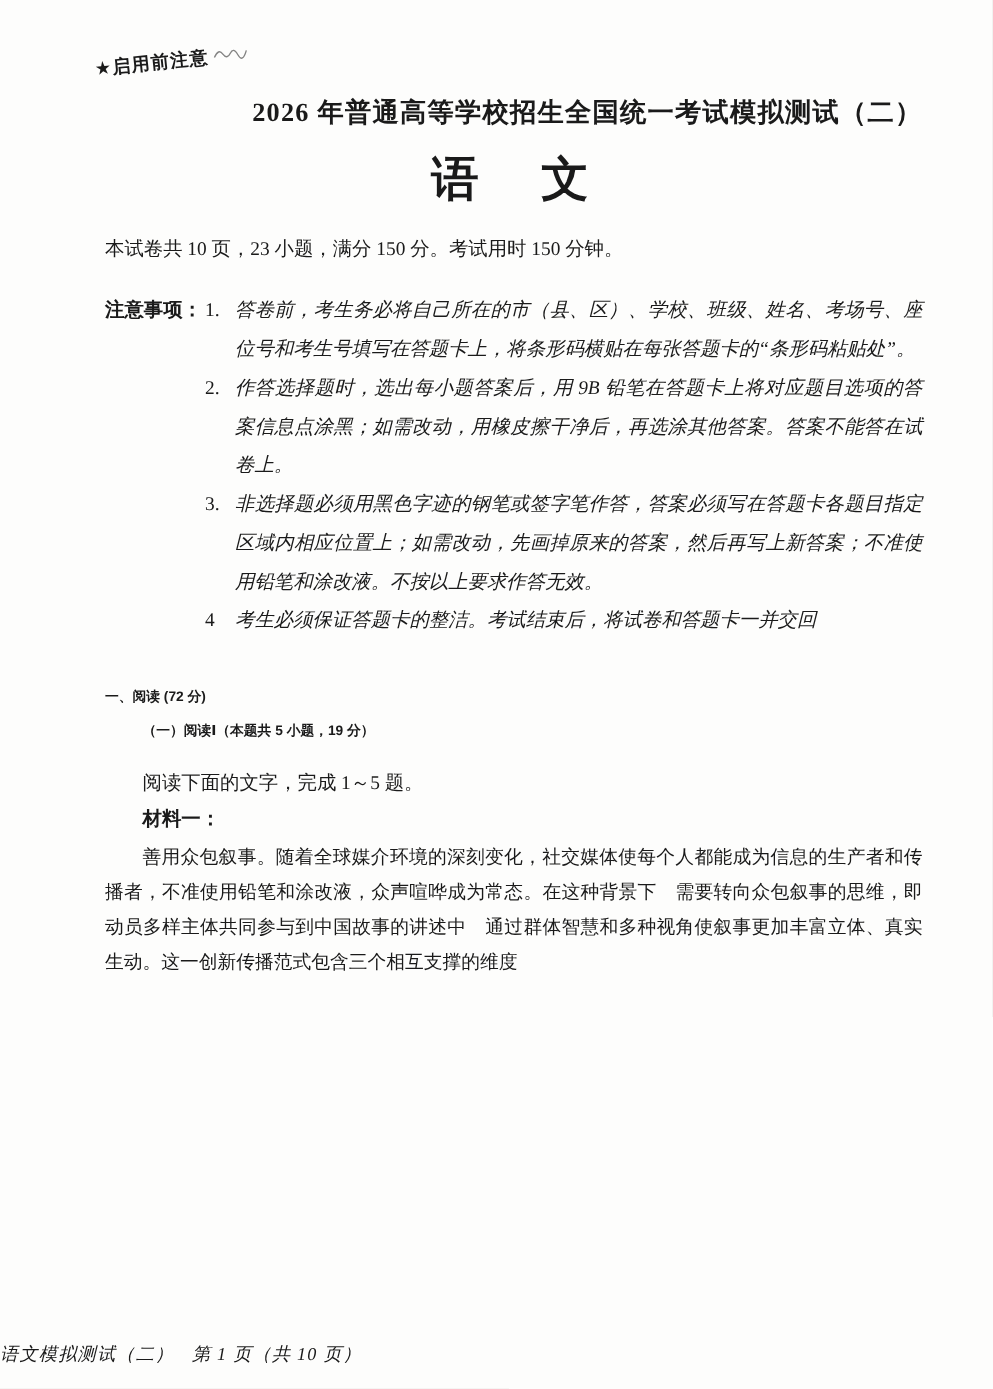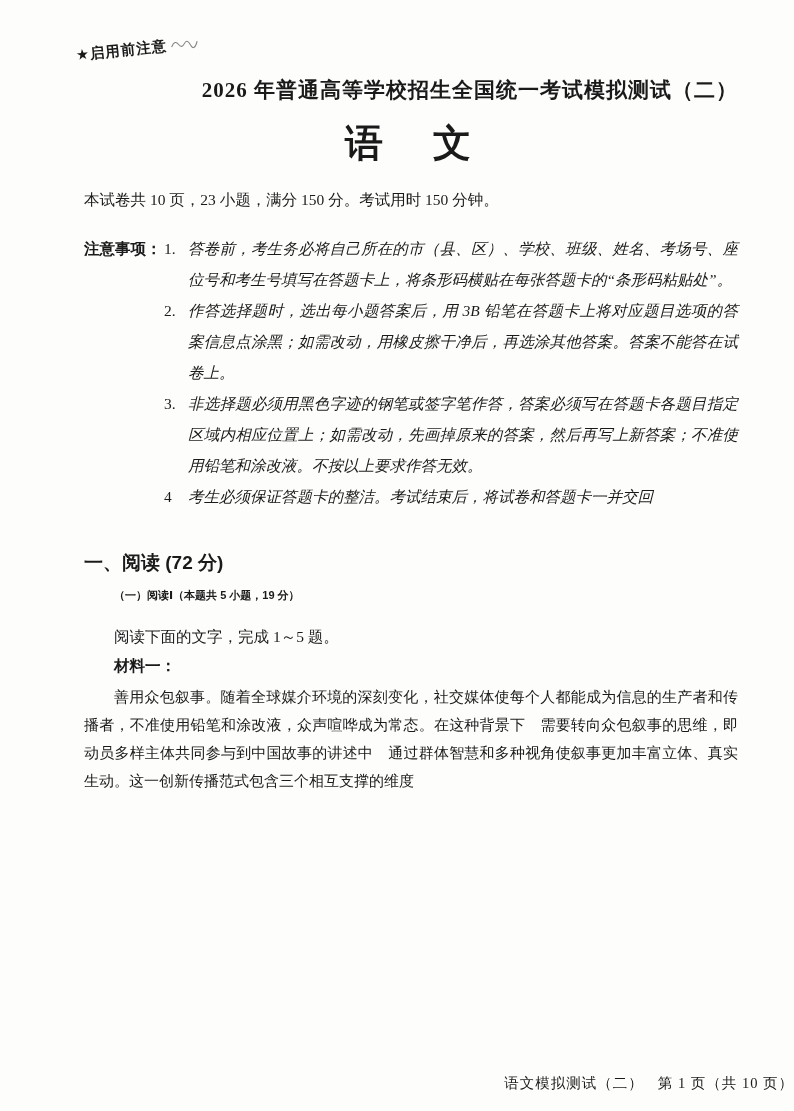--- a/index.html
+++ b/index.html
@@ -81,21 +81,21 @@
   }
   .note-text {
     flex: 1;
     text-align: justify;
     font-style: italic;
   }
   .section-heading {
     margin-top: 38px;
     font-weight: 700;
     font-family: "Liberation Sans", "DejaVu Sans", sans-serif;
-    font-size: 19px;
+    font-size: 11px;
   }
   .part-heading {
     margin-top: 12px;
     padding-left: 30px;
     font-weight: 700;
     font-family: "Liberation Sans", "DejaVu Sans", sans-serif;
     font-size: 11px;
   }
   .reading-instruction {
     margin-top: 24px;
@@ -114,23 +114,24 @@
     font-size: 15px;
     line-height: 28px;
     text-align: justify;
     text-indent: 2em;
   }
   .footer {
     position: absolute;
     left: 0;
     right: 0;
     bottom: 18px;
-    text-align: right;
+    text-align: left;
     font-size: 14.5px;
     letter-spacing: 1px;
+    font-style: italic;
   }
   .footer .sep {
     display: inline-block;
     width: 14px;
   }
 </style>
 </head>
 <body>
 
 <div class="sheet">
@@ -149,21 +150,21 @@
 
   <div class="notes">
     <span class="notes-label">注意事项：</span>
 
     <div class="note-item">
       <span class="note-num">1.</span>
       <span class="note-text">答卷前，考生务必将自己所在的市（县、区）、学校、班级、姓名、考场号、座位号和考生号填写在答题卡上，将条形码横贴在每张答题卡的“条形码粘贴处”。</span>
     </div>
     <div class="note-item">
       <span class="note-num">2.</span>
-      <span class="note-text">作答选择题时，选出每小题答案后，用 3B 铅笔在答题卡上将对应题目选项的答案信息点涂黑；如需改动，用橡皮擦干净后，再选涂其他答案。答案不能答在试卷上。</span>
+      <span class="note-text">作答选择题时，选出每小题答案后，用 9B 铅笔在答题卡上将对应题目选项的答案信息点涂黑；如需改动，用橡皮擦干净后，再选涂其他答案。答案不能答在试卷上。</span>
     </div>
     <div class="note-item">
       <span class="note-num">3.</span>
       <span class="note-text">非选择题必须用黑色字迹的钢笔或签字笔作答，答案必须写在答题卡各题目指定区域内相应位置上；如需改动，先画掉原来的答案，然后再写上新答案；不准使用铅笔和涂改液。不按以上要求作答无效。</span>
     </div>
     <div class="note-item">
       <span class="note-num">4</span>
       <span class="note-text">考生必须保证答题卡的整洁。考试结束后，将试卷和答题卡一并交回</span>
     </div>
   </div>

